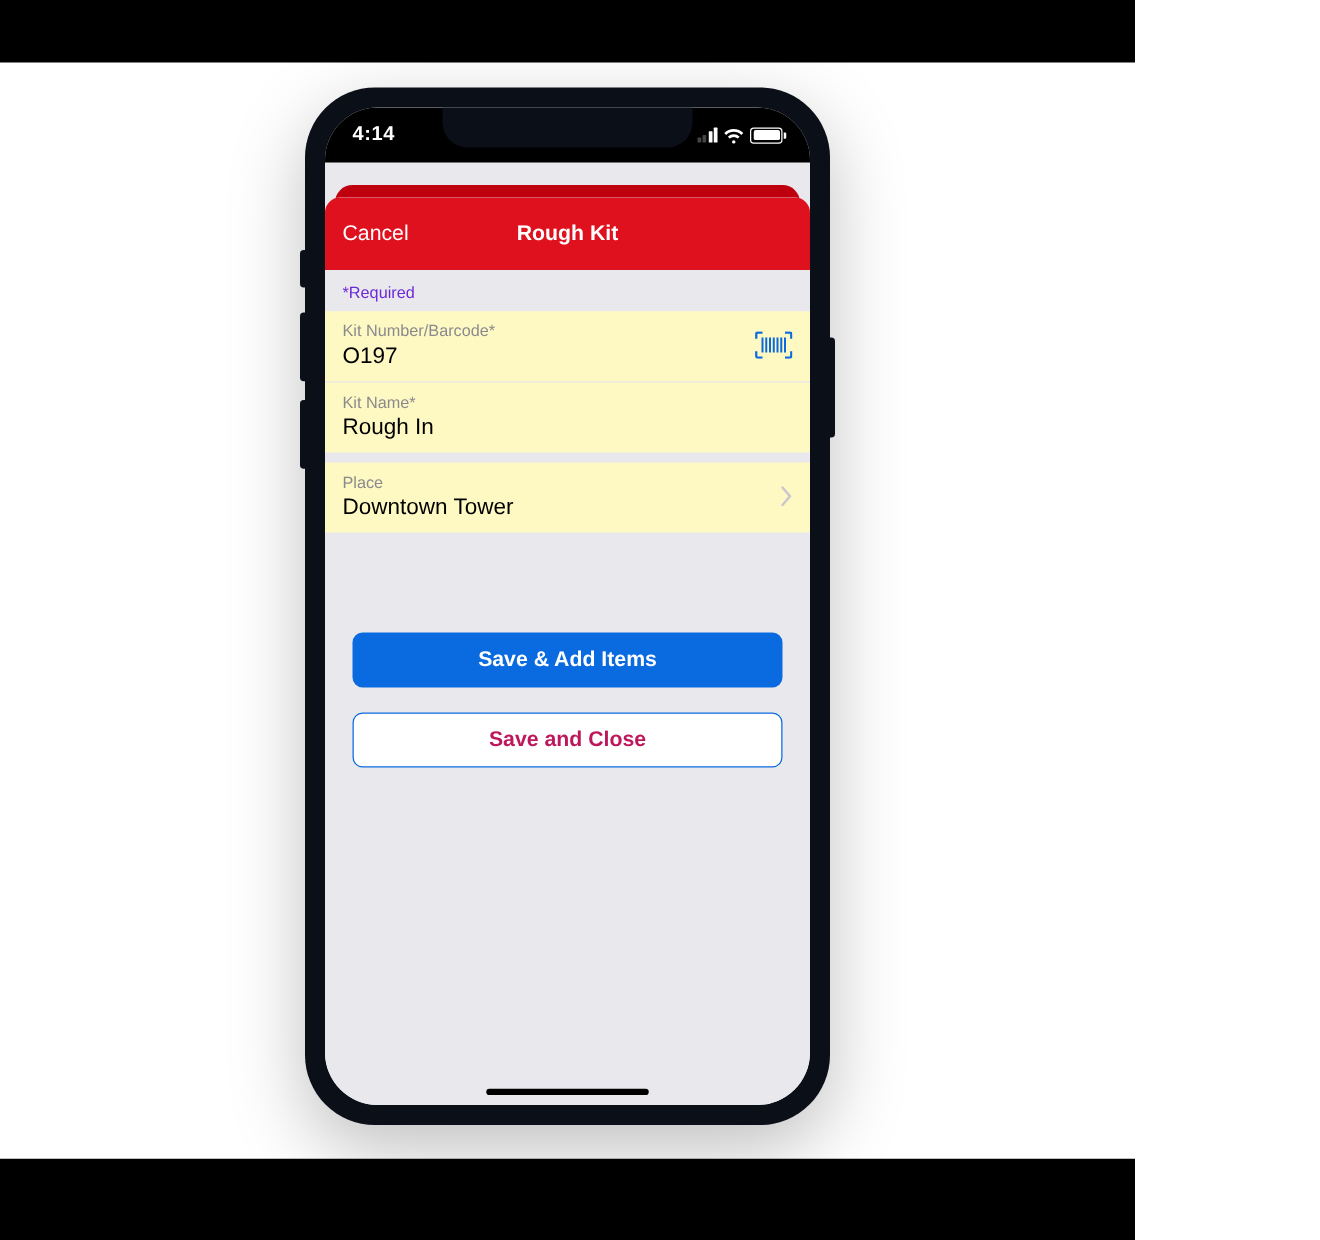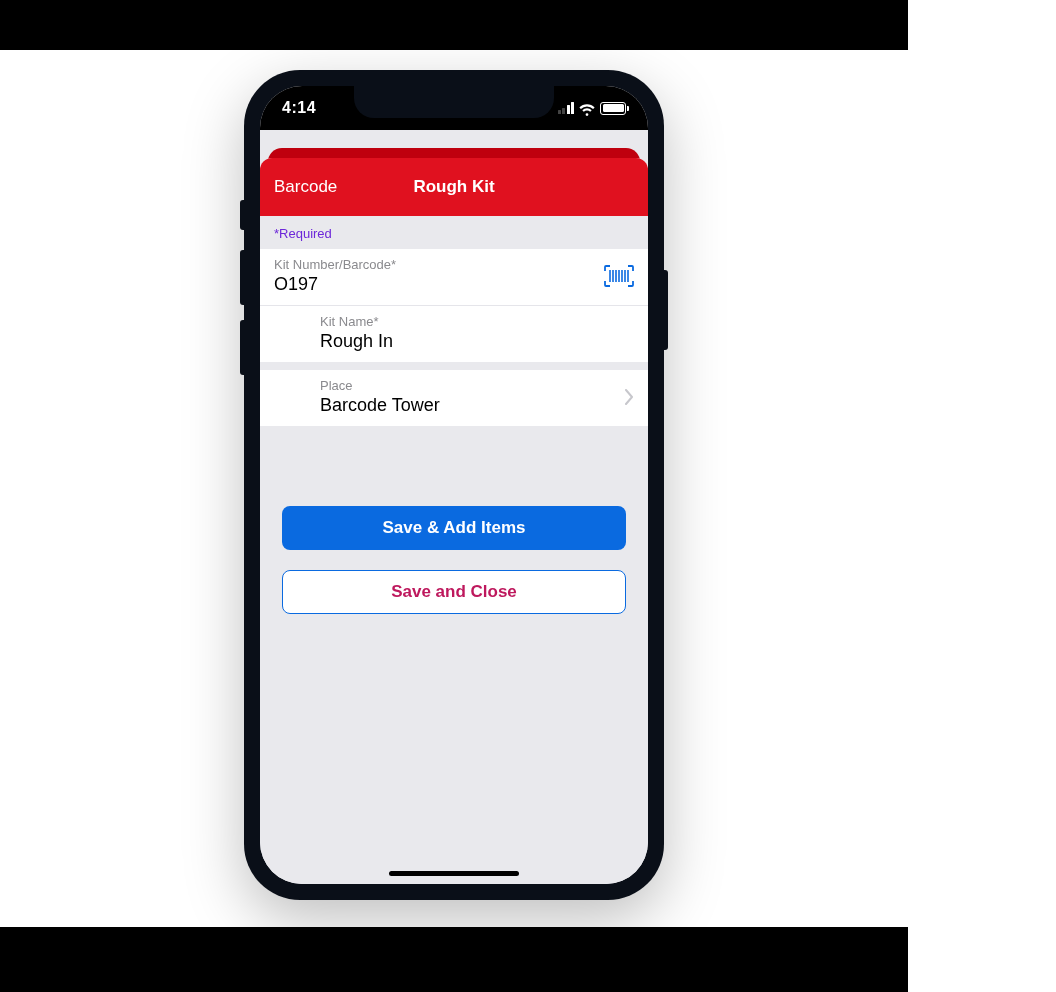--- a/index.html
+++ b/index.html
@@ -137,28 +137,28 @@
   }
   .nav-cancel { font-size:17px; font-weight:400; }
   .nav-title  { position:absolute; left:0; right:0; text-align:center; font-size:17px; font-weight:700; pointer-events:none;}
 
   .section-note {
     font-size: 13px;
     color: #6d28d9;
     padding: 10px 14px 8px;
   }
 
-  .cell-group { background:#ffffff; }
+  .cell-group { background:#fef9c3; }
   .cell {
     padding: 8px 14px 10px;
     border-bottom: 1px solid #e5e5ea;
     display:flex;
     align-items:center;
   }
-  .cell:last-child { border-bottom: none; margin-left: 46px; }
+  .cell:last-child { border-bottom: none; }
   .cell-body { flex:1; min-width:0; }
   .cell-label { font-size:13px; color:#8a8a8e; margin-bottom:2px; }
   .cell-value { font-size:18px; color:#000; }
   .cell-value-input {
     font-size:18px; color:#000; border:none; outline:none; width:100%; background:transparent; padding:0;
     font-family: inherit;
   }
   .cell-accessory { margin-left:8px; display:flex; align-items:center; }
 
   .spacer-8 { height:8px; }
@@ -220,21 +220,21 @@
         </div>
       </div>
 
       <div class="back-sheet">
         <div class="back-sheet-inner"></div>
       </div>
 
       <div class="sheet">
 
         <div class="nav">
-          <div class="nav-cancel">Barcode</div>
+          <div class="nav-cancel">Cancel</div>
           <div class="nav-title">Rough Kit</div>
         </div>
 
         <div class="section-note">*Required</div>
 
         <div class="cell-group">
           <div class="cell">
             <div class="cell-body">
               <div class="cell-label">Kit Number/Barcode*</div>
               <input class="cell-value-input" value="O197" style="">
@@ -266,21 +266,21 @@
             </div>
           </div>
         </div>
 
         <div class="spacer-8"></div>
 
         <div class="cell-group">
           <div class="cell">
             <div class="cell-body">
               <div class="cell-label">Place</div>
-              <div class="cell-value">Barcode Tower</div>
+              <div class="cell-value">Downtown Tower</div>
             </div>
             <div class="cell-accessory chevron">
               <svg viewBox="0 0 10 16">
                   <path d="M2 1 L8 8 L2 15" fill="none" stroke="#c7c7cc" stroke-width="2" stroke-linecap="round" stroke-linejoin="round"></path>
                 </svg>
             </div>
           </div>
         </div>
 
         <div class="buttons-area">

